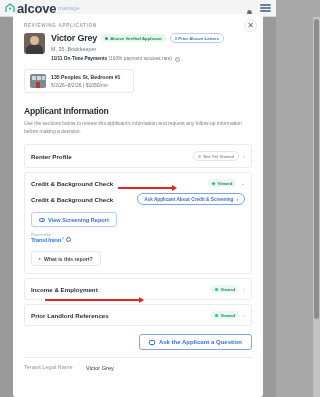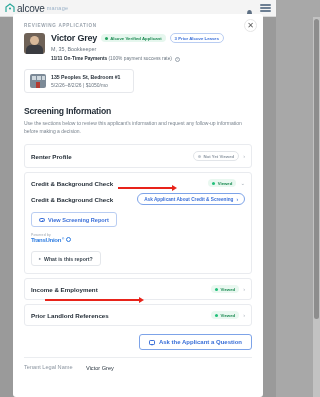--- a/index.html
+++ b/index.html
@@ -11,21 +11,21 @@
   }
   .app-bar {
     position: absolute; top: 0; left: 0; width: 276px; height: 17px;
     background: #f4f4f4; border-bottom: 1px solid #d9d9d9;
     display: flex; align-items: center; justify-content: space-between;
     padding: 0 5px;
   }
   .logo-wrap { display: flex; align-items: center; gap: 2px; }
   .logo-mark { width: 10px; height: 10px; position: relative; }
   .logo-mark svg { display: block; }
-  .logo-text { font-size: 10px; font-weight: 400; color: #2f3c4a; letter-spacing: -0.2px; }
+  .logo-text { font-size: 13px; font-weight: 700; color: #2f3c4a; letter-spacing: -0.2px; }
   .logo-sub { font-size: 5.5px; color: #9bb2c9; letter-spacing: 0.3px; }
   .bar-right { display: flex; align-items: center; gap: 6px; }
   .bell { width: 9px; height: 9px; }
   .burger { display: flex; flex-direction: column; gap: 1.5px; width: 11px; }
   .burger i { display: block; height: 1.6px; background: #6d7f93; border-radius: 1px; }
 
   .page-bg {
     position: absolute; top: 17px; left: 0; width: 276px; height: 380px;
     background: #9a9a9a;
   }
@@ -264,21 +264,21 @@
           <i class="w2"></i>
           <i class="w3"></i>
           <i class="dr"></i>
       </div>
       <div>
         <div class="prop-name">135 Peoples St, Bedroom #1</div>
         <div class="prop-sub">5/2/26–8/2/26  |  $1050/mo</div>
       </div>
     </div>
 
-    <div class="sec-title">Screening Information</div>
+    <div class="sec-title">Applicant Information</div>
     <div class="sec-desc">Use the sections below to review this applicant's information and request any follow-up information before making a decision.</div>
 
     <div class="acc">
       <div class="acc-item">
         <div class="acc-head">
           <span class="acc-label">Renter Profile</span>
           <span class="acc-right">
             <span class="badge badge-gray">
               <i class="dot"></i>
               <span>Not Yet Viewed</span>

